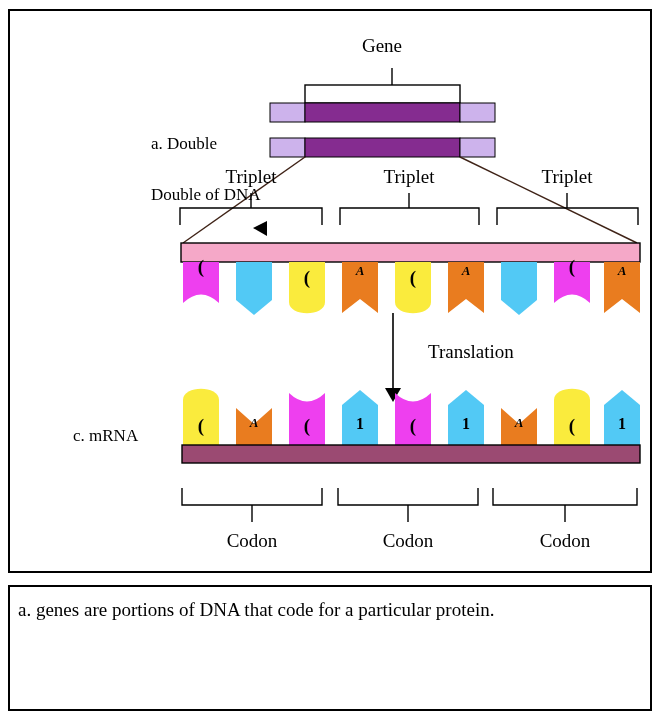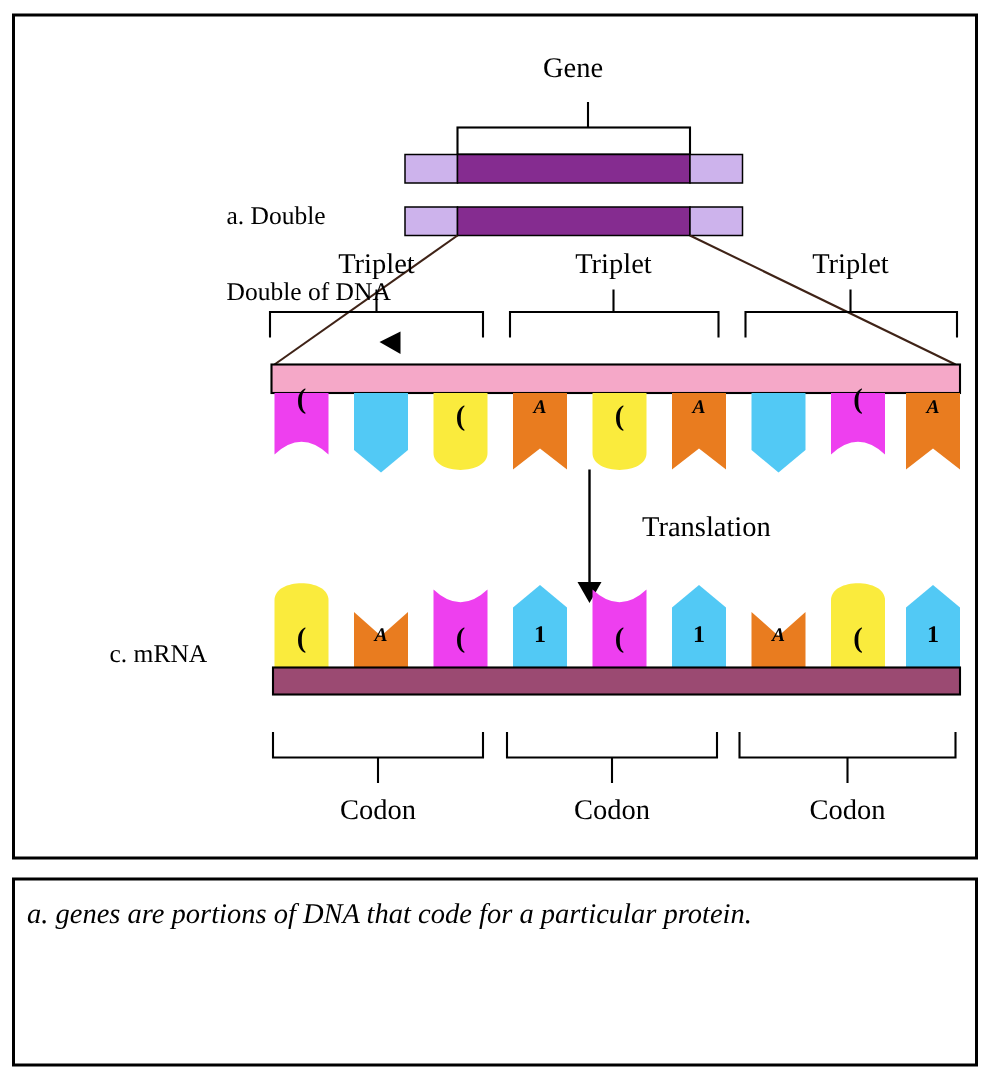--- a/index.html
+++ b/index.html
@@ -15,21 +15,21 @@
   .fs17{font-size:17px;}
   .multiline div{white-space:nowrap;}
   .side-label{line-height:20px;font-size:17px;}
   .dna-label{line-height:17px;font-size:17px;}
   #glyph-layer{position:absolute;left:0;top:0;width:660px;height:715px;pointer-events:none;}
   .glyph{position:absolute;width:36px;text-align:center;}
   .gl-paren{font-size:19px;font-weight:bold;}
   .gl-a{font-size:13px;font-weight:bold;font-style:italic;}
   .gl-one{font-size:16px;font-weight:bold;}
   #caption-text{position:absolute;left:18px;top:596px;width:620px;}
-  .caption-line{font-size:19px;line-height:28px;white-space:nowrap;font-style:italic;}
+  .caption-line{font-size:19px;line-height:28px;white-space:nowrap;}
 </style>
 </head>
 <body>
 
 <div class="screen">
 
   <div id="diagram-box" class="box"></div>
   <div id="caption-box" class="box"></div>
 
   <svg class="overlay" width="660" height="715" viewBox="0 0 660 715">

